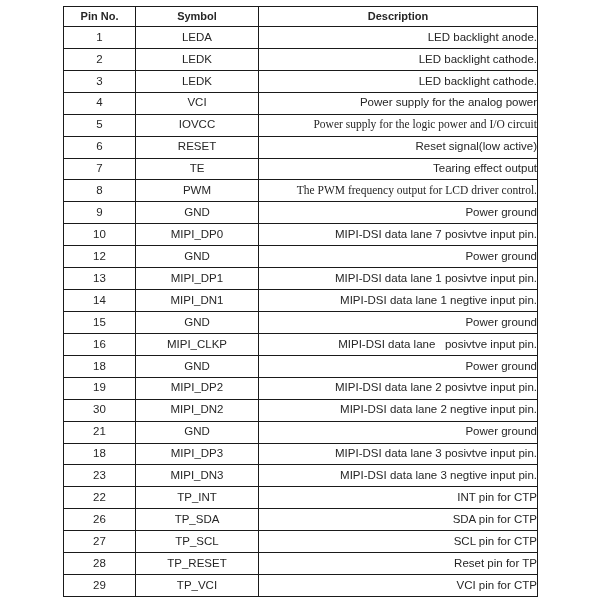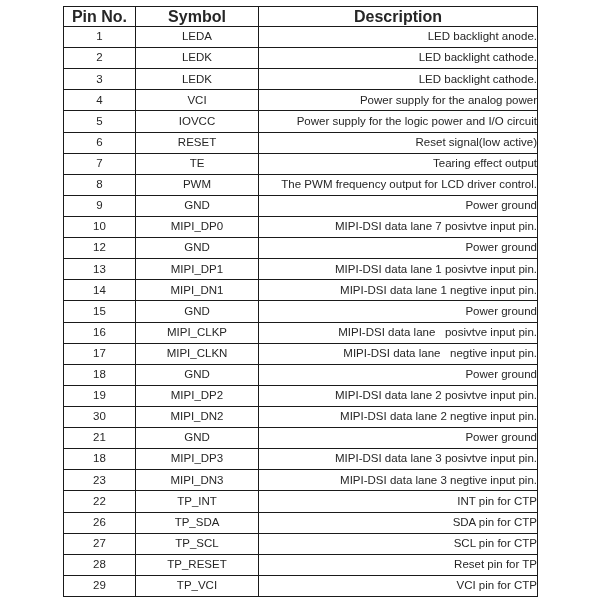--- a/index.html
+++ b/index.html
@@ -37,32 +37,33 @@
     font-size: 11.5px;
     line-height: 1;
     padding: 0;
     height: 19px;
     overflow: hidden;
     white-space: pre;
     vertical-align: middle;
   }
   table.pin-table th {
     font-weight: bold;
-    font-size: 16px;
+    font-size: 11px;
     text-align: center;
   }
   td.pin-cell, td.symbol-cell {
     text-align: center;
   }
   td.description-cell {
     text-align: right;
     padding-left: 8px;
   }
   td.description-cell.tight {
     padding-left: 2px;
+    font-family: Liberation Serif, serif;
   }
 </style>
 </head>
 <body>
 
 <div class="page">
   <table class="pin-table">
     <colgroup>
       <col class="col-pin">
       <col class="col-symbol">
@@ -145,25 +146,20 @@
           <td class="pin-cell">15</td>
           <td class="symbol-cell">GND</td>
           <td class="description-cell">Power ground</td>
         </tr>
         <tr>
           <td class="pin-cell">16</td>
           <td class="symbol-cell">MIPI_CLKP</td>
           <td class="description-cell">MIPI-DSI data lane   posivtve input pin.</td>
         </tr>
         <tr>
-          <td class="pin-cell">17</td>
-          <td class="symbol-cell">MIPI_CLKN</td>
-          <td class="description-cell">MIPI-DSI data lane   negtive input pin.</td>
-        </tr>
-        <tr>
           <td class="pin-cell">18</td>
           <td class="symbol-cell">GND</td>
           <td class="description-cell">Power ground</td>
         </tr>
         <tr>
           <td class="pin-cell">19</td>
           <td class="symbol-cell">MIPI_DP2</td>
           <td class="description-cell">MIPI-DSI data lane 2 posivtve input pin.</td>
         </tr>
         <tr>

